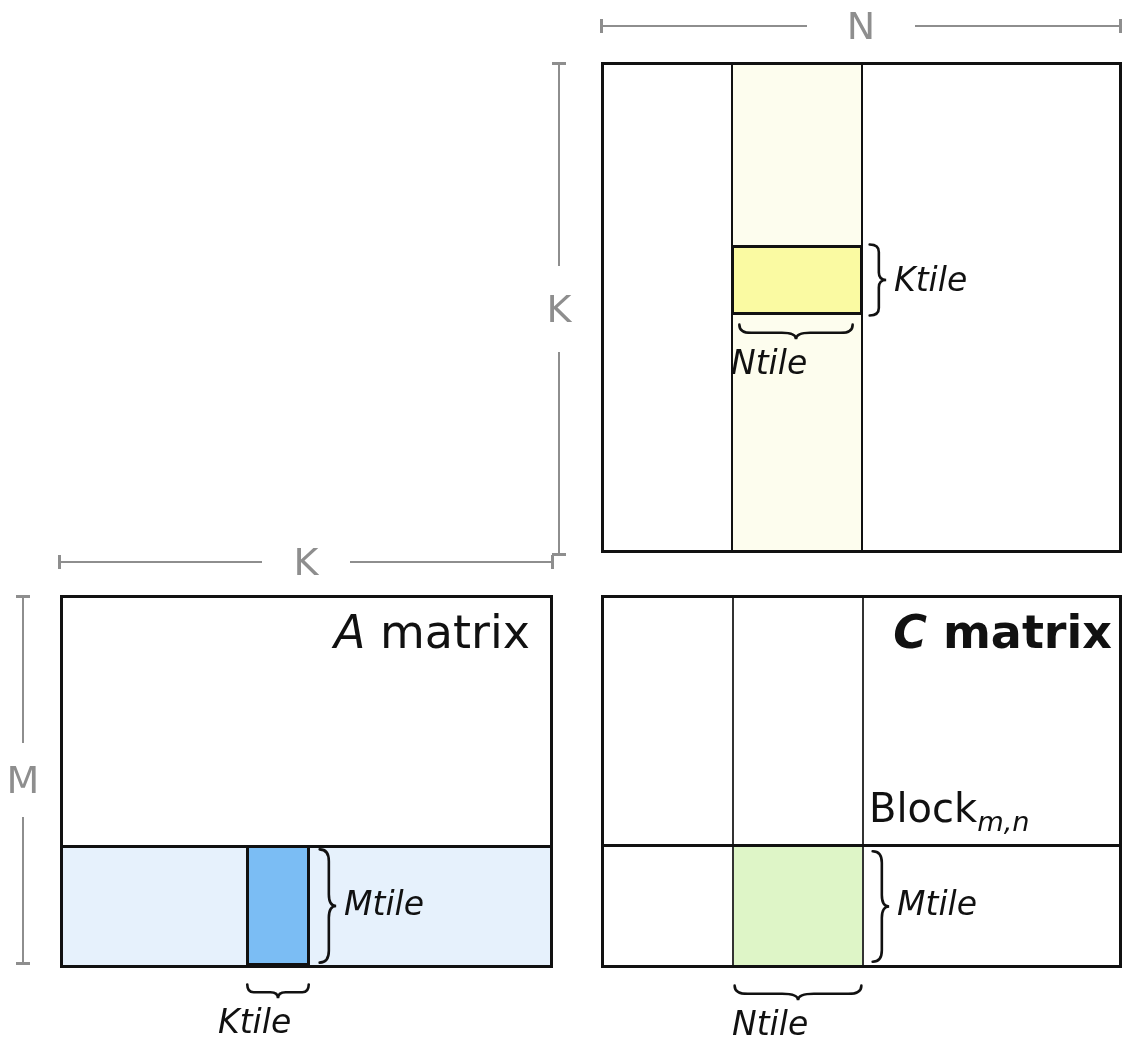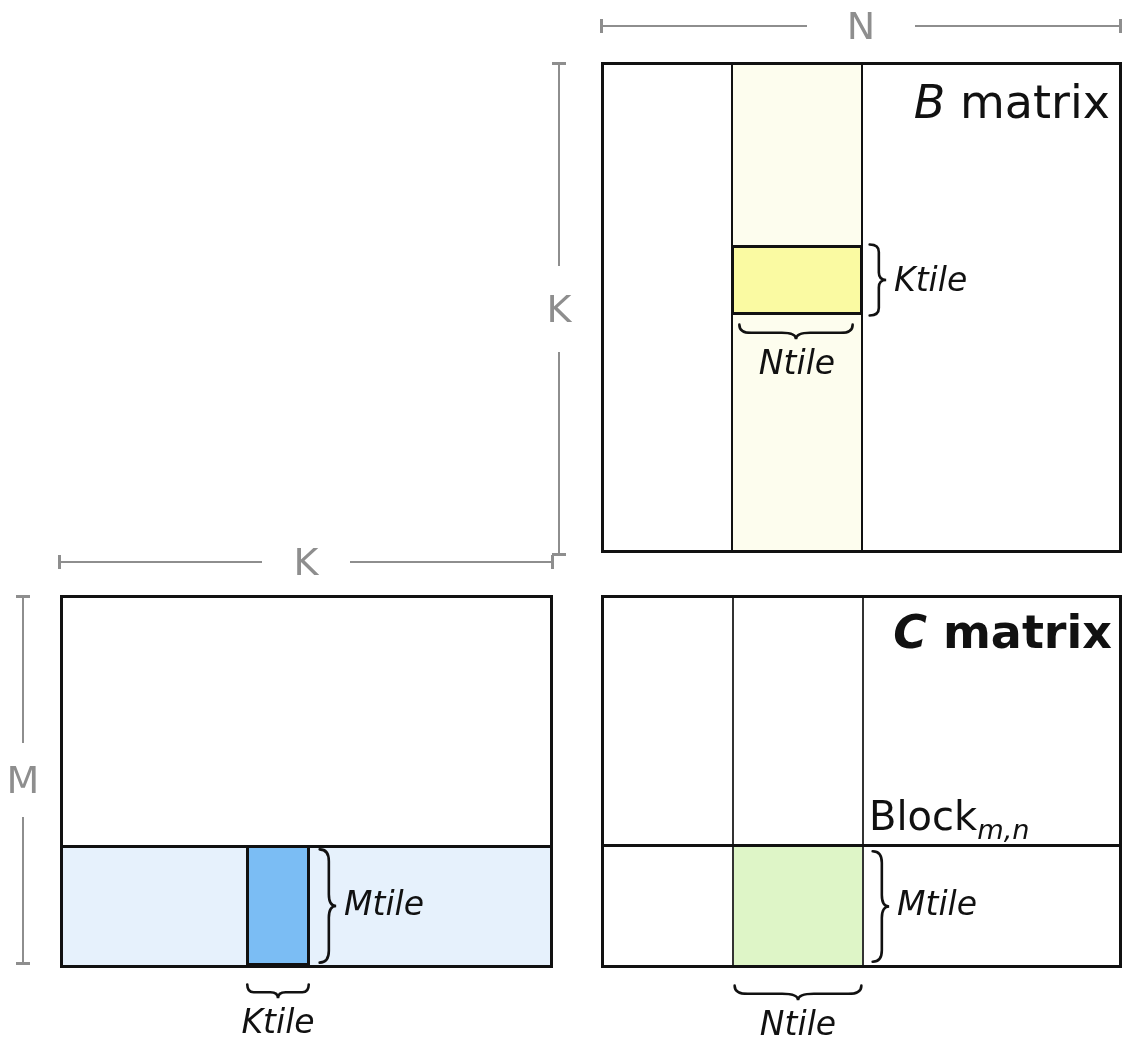--- a/index.html
+++ b/index.html
@@ -5,21 +5,21 @@
   html,body{margin:0;padding:0;background:#ffffff;}
   #stage{
     position:relative;width:1140px;height:1050px;background:#ffffff;overflow:hidden;
     font-family:"DejaVu Sans","Liberation Sans",sans-serif;color:#111;
   }
   .abs{position:absolute;}
   .matrix{position:absolute;border:3px solid #111;background:#fff;box-sizing:border-box;}
   .mtitle{position:absolute;font-size:46px;line-height:52px;text-align:right;white-space:nowrap;}
   .mtitle .var{font-style:italic;}
   .tile-label{position:absolute;font-size:33px;line-height:44px;font-style:italic;white-space:nowrap;}
-  .center-label{text-align:center;}
+  .center-label{}
   .dim-h{position:absolute;display:flex;flex-direction:row;align-items:center;}
   .dim-v{position:absolute;display:flex;flex-direction:column;align-items:center;}
   .dim-h .line{height:2px;flex:1;}
   .dim-v .line{width:2px;flex:1;}
   .dim-h .tick{width:3px;height:14px;}
   .dim-v .tick{height:3px;width:14px;}
   .dim-label{font-size:38px;line-height:1;}
   .dim-h .dim-label{margin:0 40px;}
   .dim-v .dim-label{margin:24px 0;}
   .brace-svg{position:absolute;overflow:visible;}
@@ -60,49 +60,49 @@
     <div class="tick" style="background-color: rgb(142, 142, 142);"></div>
     <div class="line" style="background-color: rgb(142, 142, 142);"></div>
     <div class="dim-label" style="margin: 18px 0px; color: rgb(142, 142, 142);">M</div>
     <div class="line" style="background-color: rgb(142, 142, 142);"></div>
     <div class="tick" style="background-color: rgb(142, 142, 142);"></div>
   </div>
 
   <div class="matrix" style="left:601px;top:62px;width:521px;height:491px;"></div>
   <div class="abs" style="left: 731px; top: 65px; width: 132px; height: 485px; border-left: 2px solid rgb(17, 17, 17); border-right: 2px solid rgb(17, 17, 17); box-sizing: border-box; background-color: rgb(253, 253, 238);"></div>
   <div class="abs" style="left: 731px; top: 245px; width: 132px; height: 70px; border: 3px solid rgb(17, 17, 17); box-sizing: border-box; background-color: rgb(250, 250, 162);"></div>
-  <div class="mtitle" style="left:800px;top:76px;width:310px;"><span class="var">B</span><span> matrix</span></div>
   <svg class="brace-svg" style="left:866px;top:243px;" width="22" height="74" viewBox="0 0 24 100" preserveAspectRatio="none">
       <path d="M4,2 Q14,2 14,12 L14,40 Q14,50 22,50 Q14,50 14,60 L14,88 Q14,98 4,98"></path>
     </svg>
   <div class="tile-label" style="left:894px;top:258px;">Ktile</div>
   <svg class="brace-svg" style="left:737px;top:321px;" width="118" height="20" viewBox="0 0 100 22" preserveAspectRatio="none">
       <path d="M2,4 Q2,13 12,13 L38,13 Q50,13 50,20 Q50,13 62,13 L88,13 Q98,13 98,4"></path>
     </svg>
   <div class="tile-label center-label" style="left:731px;top:341px;width:132px;">Ntile</div>
 
   <div class="matrix" style="left:60px;top:595px;width:493px;height:373px;"></div>
   <div class="abs" style="left: 63px; top: 845px; width: 487px; height: 120px; border-top: 3px solid rgb(17, 17, 17); box-sizing: border-box; background-color: rgb(230, 241, 252);"></div>
   <div class="abs" style="left: 246px; top: 845px; width: 64px; height: 121px; border: 3px solid rgb(17, 17, 17); box-sizing: border-box; background-color: rgb(123, 189, 244);"></div>
+  <div class="mtitle" style="left:230px;top:606px;width:300px;"><span class="var">A</span><span> matrix</span></div>
   <svg class="brace-svg" style="left:316px;top:847px;" width="22" height="118" viewBox="0 0 24 100" preserveAspectRatio="none">
       <path d="M4,2 Q14,2 14,12 L14,40 Q14,50 22,50 Q14,50 14,60 L14,88 Q14,98 4,98"></path>
     </svg>
   <div class="tile-label" style="left:344px;top:882px;">Mtile</div>
   <svg class="brace-svg" style="left:246px;top:981px;" width="64" height="19" viewBox="0 0 100 22" preserveAspectRatio="none">
       <path d="M2,4 Q2,13 12,13 L38,13 Q50,13 50,20 Q50,13 62,13 L88,13 Q98,13 98,4"></path>
     </svg>
   <div class="tile-label center-label" style="left:218px;top:1000px;width:120px;">Ktile</div>
 
   <div class="matrix" style="left:601px;top:595px;width:521px;height:373px;"></div>
   <div class="abs" style="left: 732px; top: 598px; width: 2px; height: 367px; background-color: rgb(51, 51, 51);"></div>
   <div class="abs" style="left: 862px; top: 598px; width: 2px; height: 367px; background-color: rgb(51, 51, 51);"></div>
   <div class="abs" style="left: 604px; top: 844px; width: 515px; height: 3px; background-color: rgb(17, 17, 17);"></div>
   <div class="abs" style="left: 732px; top: 847px; width: 132px; height: 118px; border-left: 2px solid rgb(51, 51, 51); border-right: 2px solid rgb(51, 51, 51); box-sizing: border-box; background-color: rgb(222, 245, 199);"></div>
   <div class="mtitle" style="left:800px;top:606px;width:312px;font-weight:bold;"><span class="var">C</span><span> matrix</span></div>
-  <div class="block-label" style="left:869px;top:785px;margin-top:8px;"><span>Block</span><sub>m,n</sub></div>
+  <div class="block-label" style="left:869px;top:785px;"><span>Block</span><sub>m,n</sub></div>
   <svg class="brace-svg" style="left:869px;top:849px;" width="22" height="115" viewBox="0 0 24 100" preserveAspectRatio="none">
       <path d="M4,2 Q14,2 14,12 L14,40 Q14,50 22,50 Q14,50 14,60 L14,88 Q14,98 4,98"></path>
     </svg>
   <div class="tile-label" style="left:897px;top:882px;">Mtile</div>
   <svg class="brace-svg" style="left:732px;top:982px;" width="132" height="20" viewBox="0 0 100 22" preserveAspectRatio="none">
       <path d="M2,4 Q2,13 12,13 L38,13 Q50,13 50,20 Q50,13 62,13 L88,13 Q98,13 98,4"></path>
     </svg>
   <div class="tile-label center-label" style="left:732px;top:1002px;width:132px;">Ntile</div>
 
 </div>

